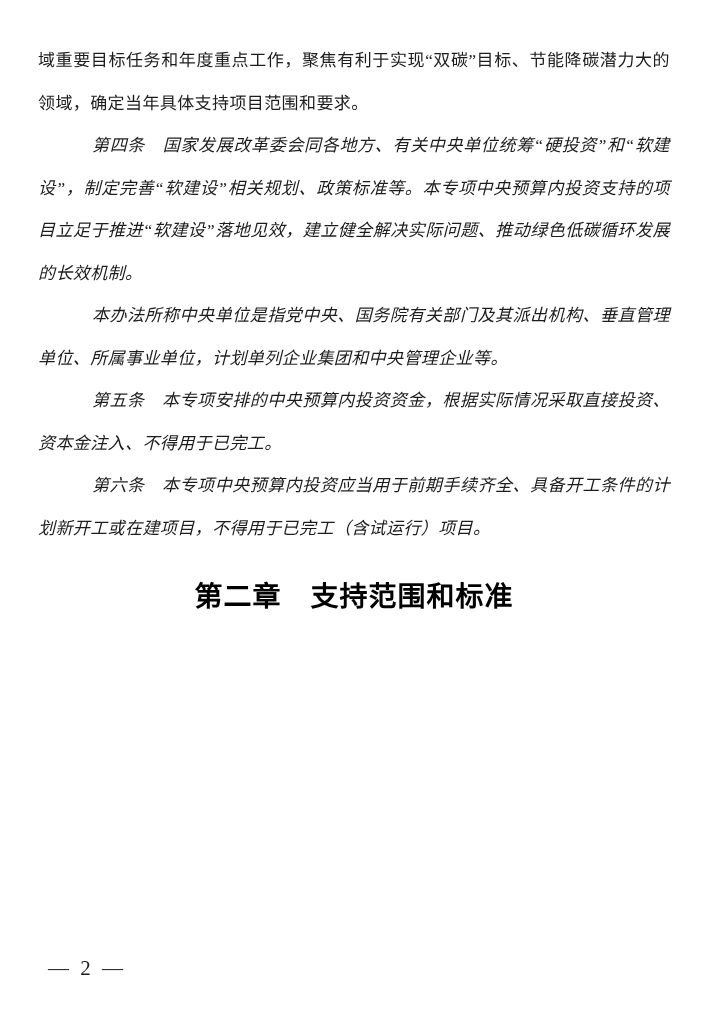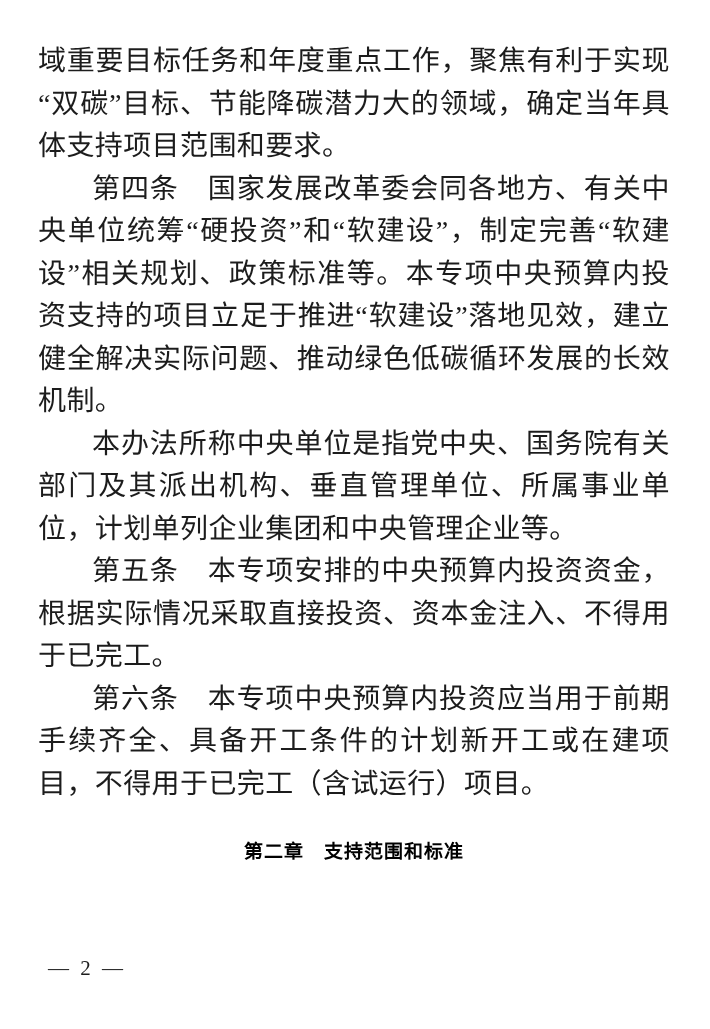--- a/index.html
+++ b/index.html
@@ -17,34 +17,35 @@
     color: #1c1c1c;
   }
   .doc-body {
     position: absolute;
     left: 38px;
     top: 40px;
     width: 632px;
   }
   .body-para {
     margin: 0;
-    font-size: 28px;
+    font-size: 17px;
     letter-spacing: 0.4px;
     line-height: 42.5px;
     text-align: justify;
     text-justify: inter-character;
     word-break: break-all;
     overflow-wrap: break-word;
   }
   .body-para.indent {
     text-indent: 54px;
+    font-style: italic;
   }
   .chapter {
     margin: 26px 0 38px 0;
-    font-size: 19px;
+    font-size: 28px;
     line-height: 42px;
     text-align: center;
     font-weight: bold;
     letter-spacing: 1px;
     font-family: "Liberation Sans", "DejaVu Sans", sans-serif;
     color: #000000;
   }
   .page-number {
     position: absolute;
     left: 48px;

